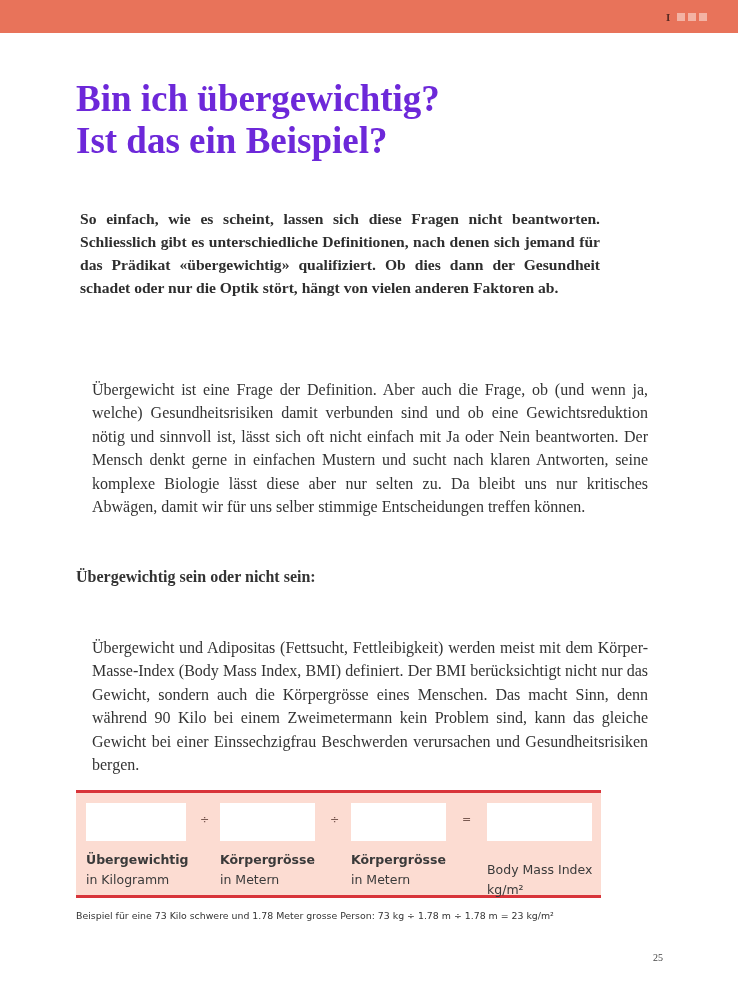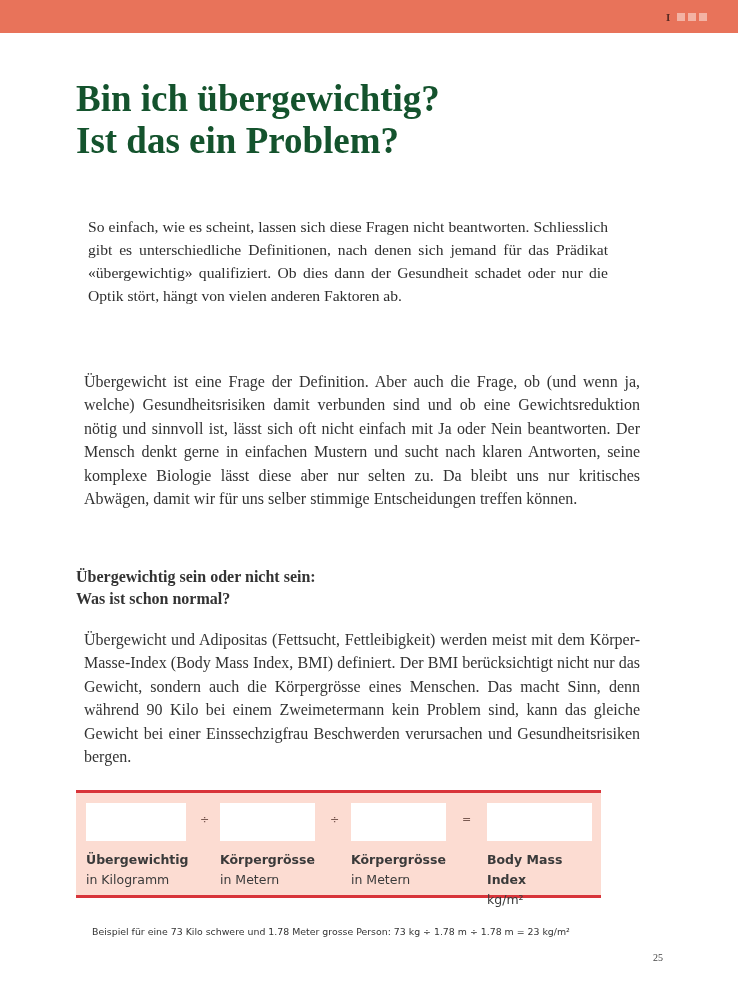--- a/index.html
+++ b/index.html
@@ -21,30 +21,30 @@
     }
     .running-head .chapter-num { margin-right: 6px; }
     .running-head .sq {
       display: inline-block; width: 8px; height: 8px;
       background: #f3b3a4; margin-right: 3px;
     }
     .running-head .sq.last { margin-right: 7px; }
     .page-title {
       position: absolute; left: 76px; top: 78px; margin: 0;
       font-family: "Liberation Serif", serif; font-weight: bold;
-      font-size: 37px; line-height: 42px; color: #14532d;
+      font-size: 37px; line-height: 42px; color: #6d28d9;
     }
     .lead {
-      position: absolute; left: 76px; top: 203px; width: 520px; margin: 12px;
-      font-family: "Liberation Serif", serif; font-weight: normal;
+      position: absolute; left: 76px; top: 203px; width: 520px; margin: 4px;
+      font-family: "Liberation Serif", serif; font-weight: bold;
       font-size: 15.6px; line-height: 23px; color: #2e2e2e;
       text-align: justify;
     }
     .para {
-      position: absolute; left: 76px; width: 556px; margin: 8px;
+      position: absolute; left: 76px; width: 556px; margin: 16px;
       font-family: "Liberation Serif", serif; font-size: 16px;
       line-height: 23.4px; color: #333333; text-align: justify;
     }
     .p1 { top: 362px; }
     .p2 { top: 620px; }
     .subhead {
       position: absolute; left: 76px; top: 566px; margin: 0;
       font-family: "Liberation Serif", serif; font-weight: bold;
       font-size: 16px; line-height: 22px; color: #333333;
     }
@@ -60,23 +60,23 @@
     .op {
       position: absolute; top: 20px; font-family: "DejaVu Sans", sans-serif;
       font-size: 11px; color: #7a5a52;
     }
     .label {
       position: absolute; top: 57px; font-family: "DejaVu Sans", sans-serif;
       font-size: 12.5px; line-height: 20px; color: #3a3a3a;
     }
     .label .l1 { font-weight: bold; display: block; }
     .label .l2 { display: block; }
-    .label .l1.light { font-weight: bold; }
+    .label .l1.light { font-weight: normal; margin-top: 10px; }
     .caption {
-      position: absolute; left: 76px; top: 910px; margin: 16px;
+      position: absolute; left: 76px; top: 910px; margin: 0;
       font-family: "DejaVu Sans", sans-serif; font-size: 9.4px; color: #333;
     }
     .page-number {
       position: absolute; left: 653px; top: 952px;
       font-family: "Liberation Serif", serif; font-size: 10px; color: #444;
     }
   </style>
 </head>
 <body>
 
@@ -84,30 +84,29 @@
   <div class="running-head">
     <span class="chapter-num">I</span>
     <span class="sq"></span>
     <span class="sq"></span>
     <span class="sq last"></span>
   </div>
 </div>
 
 <h1 class="page-title">
   <span>Bin ich übergewichtig?</span><br>
-  <span>Ist das ein Problem?</span>
+  <span>Ist das ein Beispiel?</span>
 </h1>
 
 <p class="lead">So einfach, wie es scheint, lassen sich diese Fragen nicht beantworten. Schliesslich gibt es unterschiedliche Definitionen, nach denen sich jemand für das Prädikat «übergewichtig» qualifiziert. Ob dies dann der Gesundheit schadet oder nur die Optik stört, hängt von vielen anderen Faktoren ab.</p>
 
 <p class="para p1">Übergewicht ist eine Frage der Definition. Aber auch die Frage, ob (und wenn ja, welche) Gesundheitsrisiken damit verbunden sind und ob eine Gewichtsreduktion nötig und sinnvoll ist, lässt sich oft nicht einfach mit Ja oder Nein beantworten. Der Mensch denkt gerne in einfachen Mustern und sucht nach klaren Antworten, seine komplexe Biologie lässt diese aber nur selten zu. Da bleibt uns nur kritisches Abwägen, damit wir für uns selber stimmige Entscheidungen treffen können.</p>
 
 <h2 class="subhead">
   <span>Übergewichtig sein oder nicht sein:</span><br>
-  <span>Was ist schon normal?</span>
 </h2>
 
 <p class="para p2">Übergewicht und Adipositas (Fettsucht, Fettleibigkeit) werden meist mit dem Körper-Masse-Index (Body Mass Index, BMI) definiert. Der BMI berücksichtigt nicht nur das Gewicht, sondern auch die Körpergrösse eines Menschen. Das macht Sinn, denn während 90 Kilo bei einem Zweimetermann kein Problem sind, kann das gleiche Gewicht bei einer Einssechzigfrau Beschwerden verursachen und Gesundheitsrisiken bergen.</p>
 
 <div class="bmi-box">
   <div class="field" style="left:10px; width:100px;"></div>
   <span class="op" style="left:124px;">÷</span>
   <div class="field" style="left:144px; width:95px;"></div>
   <span class="op" style="left:254px;">÷</span>
   <div class="field" style="left:275px; width:95px;"></div>

